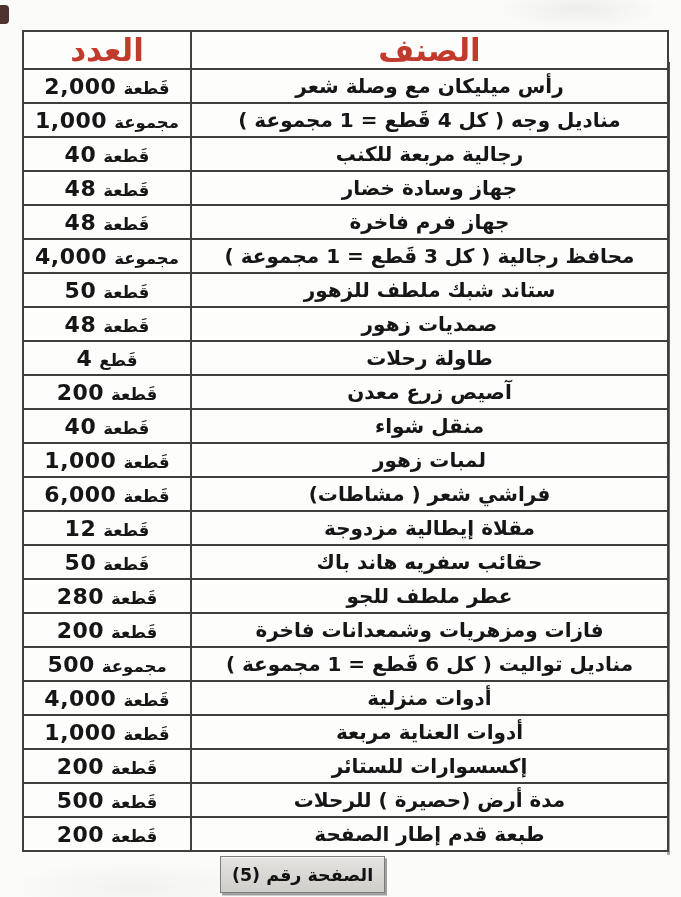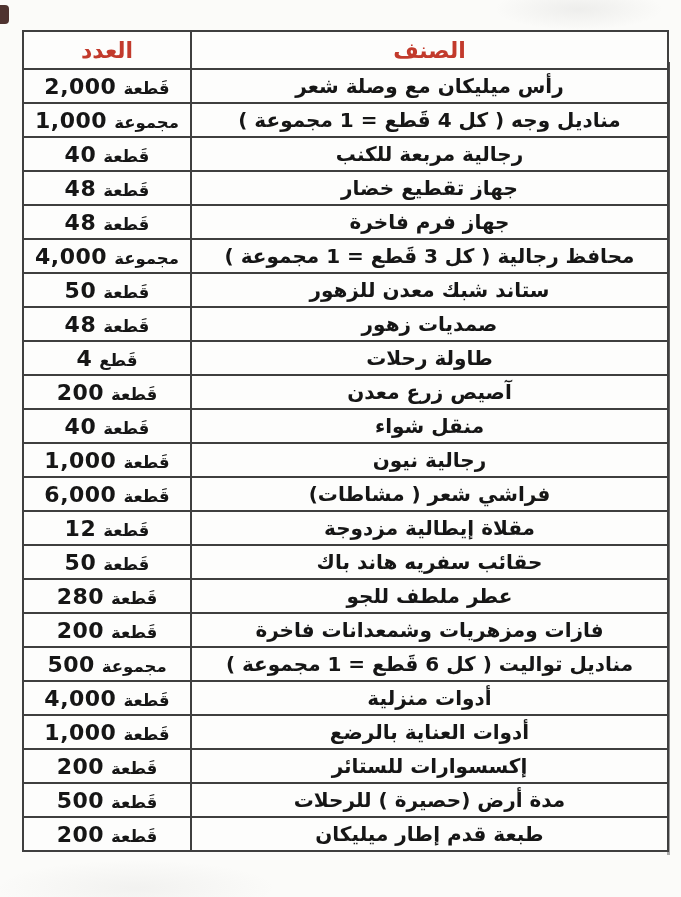--- a/index.html
+++ b/index.html
@@ -40,21 +40,21 @@
     direction:rtl;
     background:#fdfdfc;
   }
   table.inventory, table.inventory th, table.inventory td{
     border:2px solid var(--border-col);
   }
   table.inventory{border-width:2.5px;}
   th{
     height:38px;
     color:var(--header-red);
-    font-size:22px;font-weight:bold;
+    font-size:31px;font-weight:bold;
     text-align:center;vertical-align:middle;
     letter-spacing:.5px;
   }
   td{
     height:34px;
     color:var(--ink);
     font-weight:bold;
     text-align:center;vertical-align:middle;
     overflow:hidden;white-space:nowrap;
   }
@@ -127,21 +127,21 @@
       <td class="count-cell">
         <span class="count-wrap">
           <span class="qty">40</span>
           <span class="unit">قَطعة</span>
         </span>
       </td>
     </tr>
 
     <tr>
       <td class="item-cell" dir="rtl">
-        <span>جهاز تقطيع خضار</span>
+        <span>جهاز وسادة خضار</span>
       </td>
       <td class="count-cell">
         <span class="count-wrap">
           <span class="qty">48</span>
           <span class="unit">قَطعة</span>
         </span>
       </td>
     </tr>
 
     <tr>
@@ -163,21 +163,21 @@
       <td class="count-cell">
         <span class="count-wrap">
           <span class="qty">4,000</span>
           <span class="unit">مجموعة</span>
         </span>
       </td>
     </tr>
 
     <tr>
       <td class="item-cell" dir="rtl">
-        <span>ستاند شبك معدن للزهور</span>
+        <span>ستاند شبك ملطف للزهور</span>
       </td>
       <td class="count-cell">
         <span class="count-wrap">
           <span class="qty">50</span>
           <span class="unit">قَطعة</span>
         </span>
       </td>
     </tr>
 
     <tr>
@@ -223,21 +223,21 @@
       <td class="count-cell">
         <span class="count-wrap">
           <span class="qty">40</span>
           <span class="unit">قَطعة</span>
         </span>
       </td>
     </tr>
 
     <tr>
       <td class="item-cell" dir="rtl">
-        <span>رجالية نيون</span>
+        <span>لمبات زهور</span>
       </td>
       <td class="count-cell">
         <span class="count-wrap">
           <span class="qty">1,000</span>
           <span class="unit">قَطعة</span>
         </span>
       </td>
     </tr>
 
     <tr>
@@ -319,21 +319,21 @@
       <td class="count-cell">
         <span class="count-wrap">
           <span class="qty">4,000</span>
           <span class="unit">قَطعة</span>
         </span>
       </td>
     </tr>
 
     <tr>
       <td class="item-cell" dir="rtl">
-        <span>أدوات العناية بالرضع</span>
+        <span>أدوات العناية مربعة</span>
       </td>
       <td class="count-cell">
         <span class="count-wrap">
           <span class="qty">1,000</span>
           <span class="unit">قَطعة</span>
         </span>
       </td>
     </tr>
 
     <tr>
@@ -355,26 +355,29 @@
       <td class="count-cell">
         <span class="count-wrap">
           <span class="qty">500</span>
           <span class="unit">قَطعة</span>
         </span>
       </td>
     </tr>
 
     <tr>
       <td class="item-cell" dir="rtl">
-        <span>طبعة قدم إطار ميليكان</span>
+        <span>طبعة قدم إطار الصفحة</span>
       </td>
       <td class="count-cell">
         <span class="count-wrap">
           <span class="qty">200</span>
           <span class="unit">قَطعة</span>
         </span>
       </td>
     </tr>
   </tbody>
   </table>
 
+  <div class="footer-btn">
+    <span>الصفحة رقم (5)</span>
+  </div>
 
 </div>
 
 </body></html>

